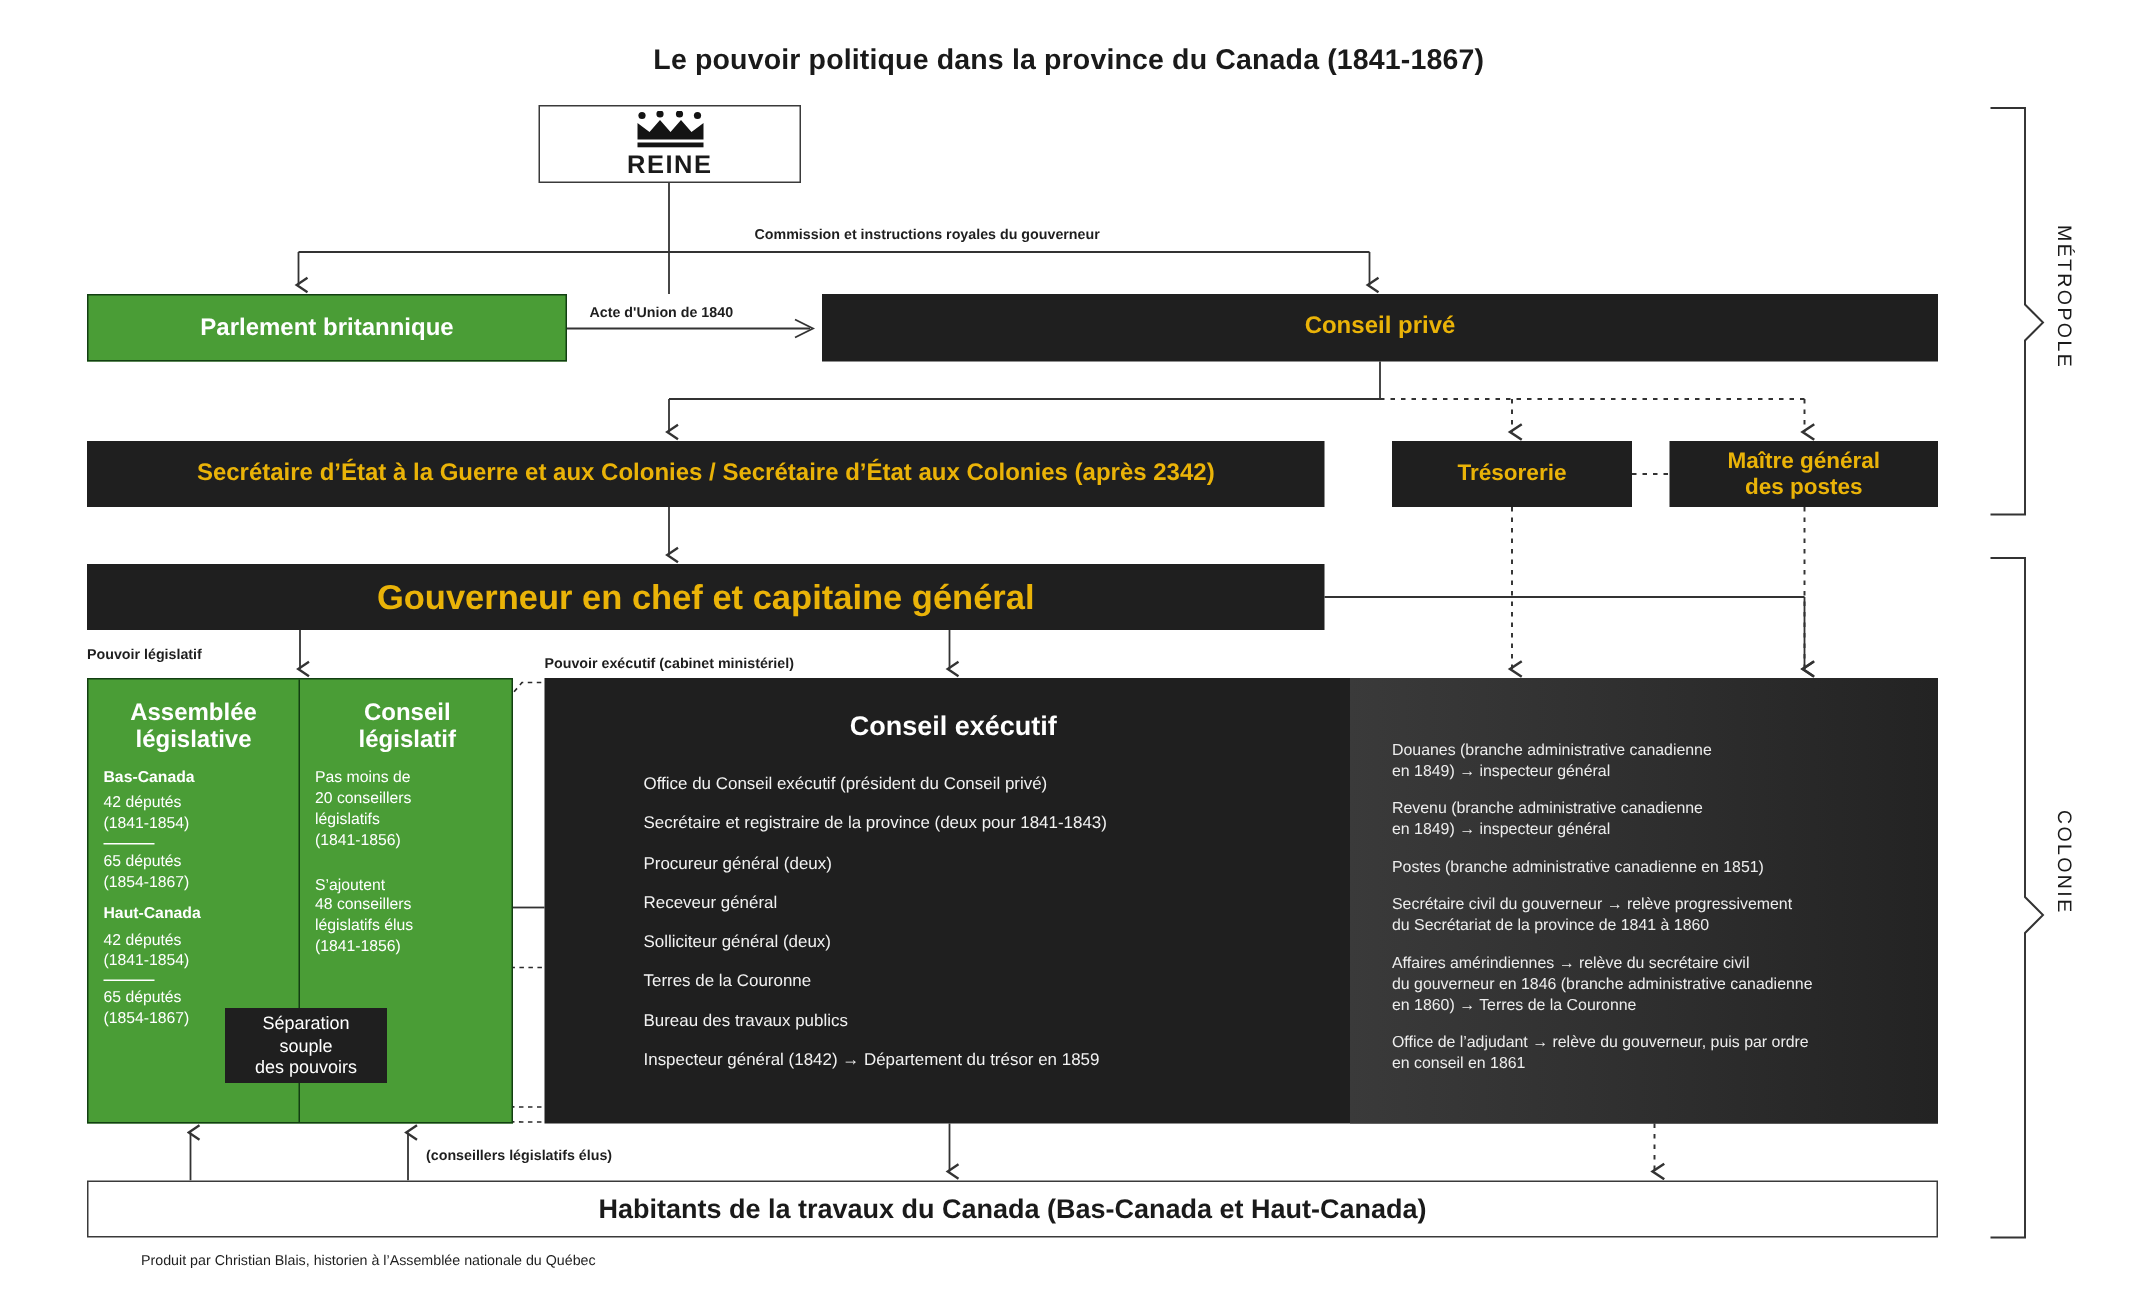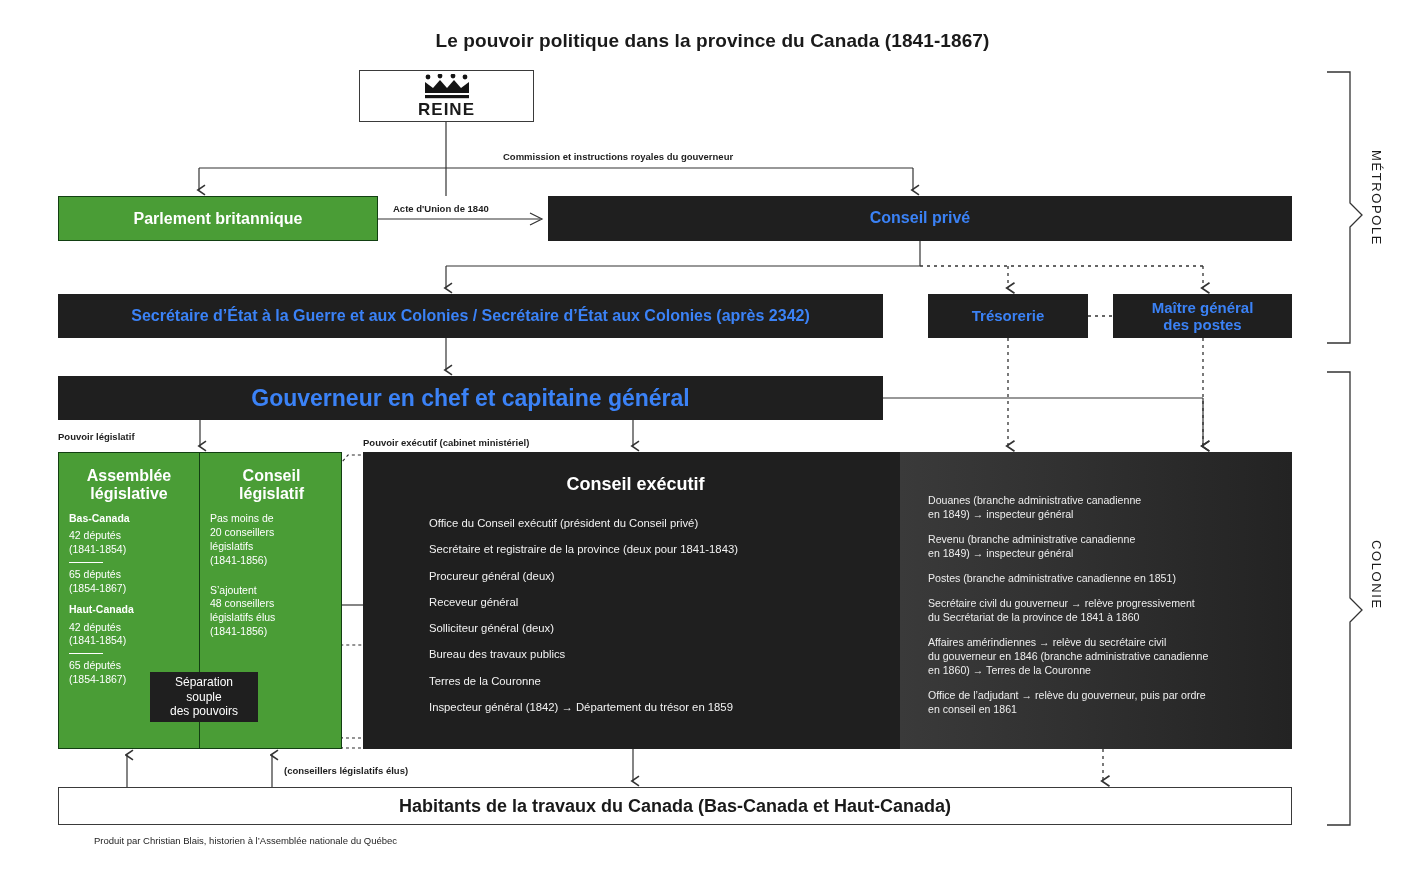--- a/index.html
+++ b/index.html
@@ -20,21 +20,21 @@
   
   .title{
     position:absolute;left:0;top:30px;width:1425px;
     text-align:center;
     font-size:19px;font-weight:bold;letter-spacing:.1px;
     color:#1a1a1a;
   }
 
   
   .box-dark{
-    background:#1f1f1f;color:#3b82f6;
+    background:#1f1f1f;color:#eab308;
     display:flex;align-items:center;justify-content:center;
     text-align:center;
     font-weight:bold;
     line-height:1.15;
   }
   .box-green{
     background:#4a9d36;border:1.5px solid #123f12;
     color:#ffffff;
   }
   .box-white{
@@ -297,22 +297,22 @@
       </div>
     </div>
 
     <div id="exec-title">Conseil exécutif</div>
     <div id="exec-list">
       <div class="exec-item">Office du Conseil exécutif (président du Conseil privé)</div>
       <div class="exec-item">Secrétaire et registraire de la province (deux pour 1841-1843)</div>
       <div class="exec-item">Procureur général (deux)</div>
       <div class="exec-item">Receveur général</div>
       <div class="exec-item">Solliciteur général (deux)</div>
+      <div class="exec-item">Terres de la Couronne</div>
       <div class="exec-item">Bureau des travaux publics</div>
-      <div class="exec-item">Terres de la Couronne</div>
       <div class="exec-item">Inspecteur général (1842) → Département du trésor en 1859</div>
     </div>
   </div>
 
   <div class="abs box-white" id="habitants">
     <span>Habitants de la travaux du Canada (Bas-Canada et Haut-Canada)</span>
   </div>
 
   <div class="bracket-label" id="lbl-metropole">MÉTROPOLE</div>
   <div class="bracket-label" id="lbl-colonie">COLONIE</div>

